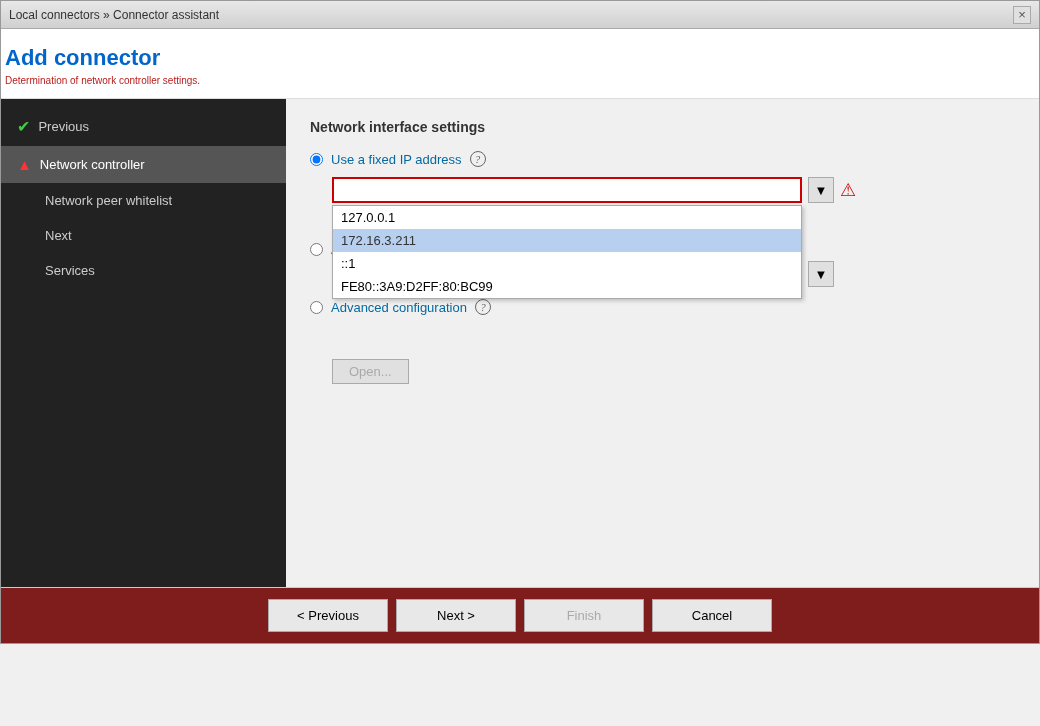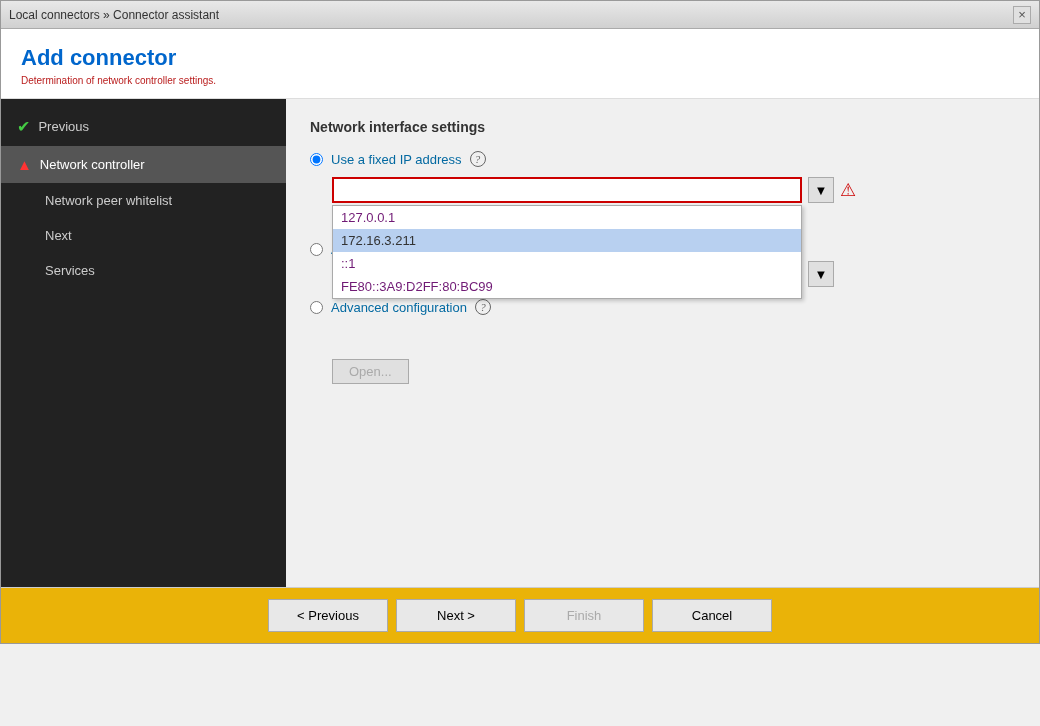--- a/index.html
+++ b/index.html
@@ -4,21 +4,21 @@
   <style>
     * { box-sizing: border-box; margin: 0; padding: 0; font-family: Arial, sans-serif; font-size: 13px; }
     body { background: #f0f0f0; width: 1040px; height: 726px; overflow: hidden; }
 
     .window { width: 1040px; height: 644px; background: #f0f0f0; border: 1px solid #999; display: flex; flex-direction: column; }
 
     .title-bar { background: linear-gradient(to bottom, #e8e8e8, #d0d0d0); border-bottom: 1px solid #aaa; padding: 4px 8px; display: flex; justify-content: space-between; align-items: center; height: 28px; }
     .title-bar-text { font-size: 12px; color: #333; }
     .close-btn { width: 18px; height: 18px; background: #e0e0e0; border: 1px solid #aaa; cursor: pointer; display: flex; align-items: center; justify-content: center; font-size: 11px; color: #555; }
 
-    .header { background: white; padding: 16px 20px 12px 20px; border-bottom: 1px solid #ddd; }
+    .header { background: white; padding: 16px 20px 12px 4px; border-bottom: 1px solid #ddd; }
     .header h1 { font-size: 22px; color: #0066cc; font-weight: bold; margin-bottom: 4px; }
     .header p { font-size: 10px; color: #b91c1c; }
 
     .body { display: flex; flex: 1; overflow: hidden; }
 
     .sidebar { width: 285px; background: #222; color: white; padding: 8px 0; flex-shrink: 0; }
     .sidebar-item { padding: 10px 16px; display: flex; align-items: center; gap: 8px; cursor: pointer; color: #ccc; font-size: 13px; }
     .sidebar-item.active { background: #555; color: white; }
     .sidebar-item.has-check .icon { color: #44cc44; font-size: 16px; }
     .sidebar-item.has-warning .icon { color: #ff4444; font-size: 14px; }
@@ -34,31 +34,31 @@
     .radio-label { font-size: 13px; color: #0369a1; }
 
     .help-icon { display: inline-flex; align-items: center; justify-content: center; width: 16px; height: 16px; border-radius: 50%; border: 1px solid #666; color: #666; font-size: 11px; cursor: pointer; font-style: italic; font-family: serif; }
 
     .input-row { display: flex; align-items: center; gap: 6px; margin-left: 22px; margin-bottom: 8px; position: relative; }
     .dropdown-input { width: 470px; height: 26px; border: 2px solid #cc0000; padding: 2px 6px; background: white; font-size: 13px; outline: none; }
     .dropdown-btn { width: 26px; height: 26px; background: #e0e0e0; border: 1px solid #aaa; cursor: pointer; display: flex; align-items: center; justify-content: center; }
     .warning-icon { color: #cc0000; font-size: 18px; }
 
     .dropdown-list { position: absolute; top: 28px; left: 0; width: 470px; background: white; border: 1px solid #aaa; z-index: 100; box-shadow: 2px 2px 4px rgba(0,0,0,0.2); }
-    .dropdown-list-item { padding: 4px 8px; cursor: pointer; font-size: 13px; color: #701a75; }
+    .dropdown-list-item { padding: 4px 8px; cursor: pointer; font-size: 13px; color: #000000; }
     .dropdown-list-item.selected { background: #b8d0f0; color: #333; }
 
     .currently-row { margin-left: 22px; margin-bottom: 16px; font-size: 12px; color: #888; }
     .second-dropdown { width: 470px; height: 26px; border: 1px solid #aaa; background: #e8e8e8; padding: 2px 6px; font-size: 13px; color: #aaa; }
     .second-dropdown-btn { width: 26px; height: 26px; background: #e0e0e0; border: 1px solid #aaa; display: flex; align-items: center; justify-content: center; }
 
     .advanced-row { display: flex; align-items: center; gap: 8px; margin-bottom: 12px; }
     .open-btn { padding: 4px 16px; background: #e0e0e0; border: 1px solid #aaa; color: #aaa; cursor: not-allowed; font-size: 13px; margin-left: 22px; margin-top: 32px; }
 
-    .footer { background: #eab308; border-top: 1px solid #ccc; padding: 10px 20px; display: flex; justify-content: center; gap: 8px; height: 56px; align-items: center; }
+    .footer { background: #7f1d1d; border-top: 1px solid #ccc; padding: 10px 20px; display: flex; justify-content: center; gap: 8px; height: 56px; align-items: center; }
     .footer-btn { padding: 8px 28px; font-size: 13px; border: 1px solid #aaa; background: #e8e8e8; cursor: pointer; min-width: 120px; }
     .footer-btn.disabled { color: #aaa; cursor: not-allowed; }
   </style>
 </head>
 <body>
 
 <div class="window">
   <div class="title-bar">
     <span class="title-bar-text">Local connectors » Connector assistant</span>
     <div class="close-btn">

